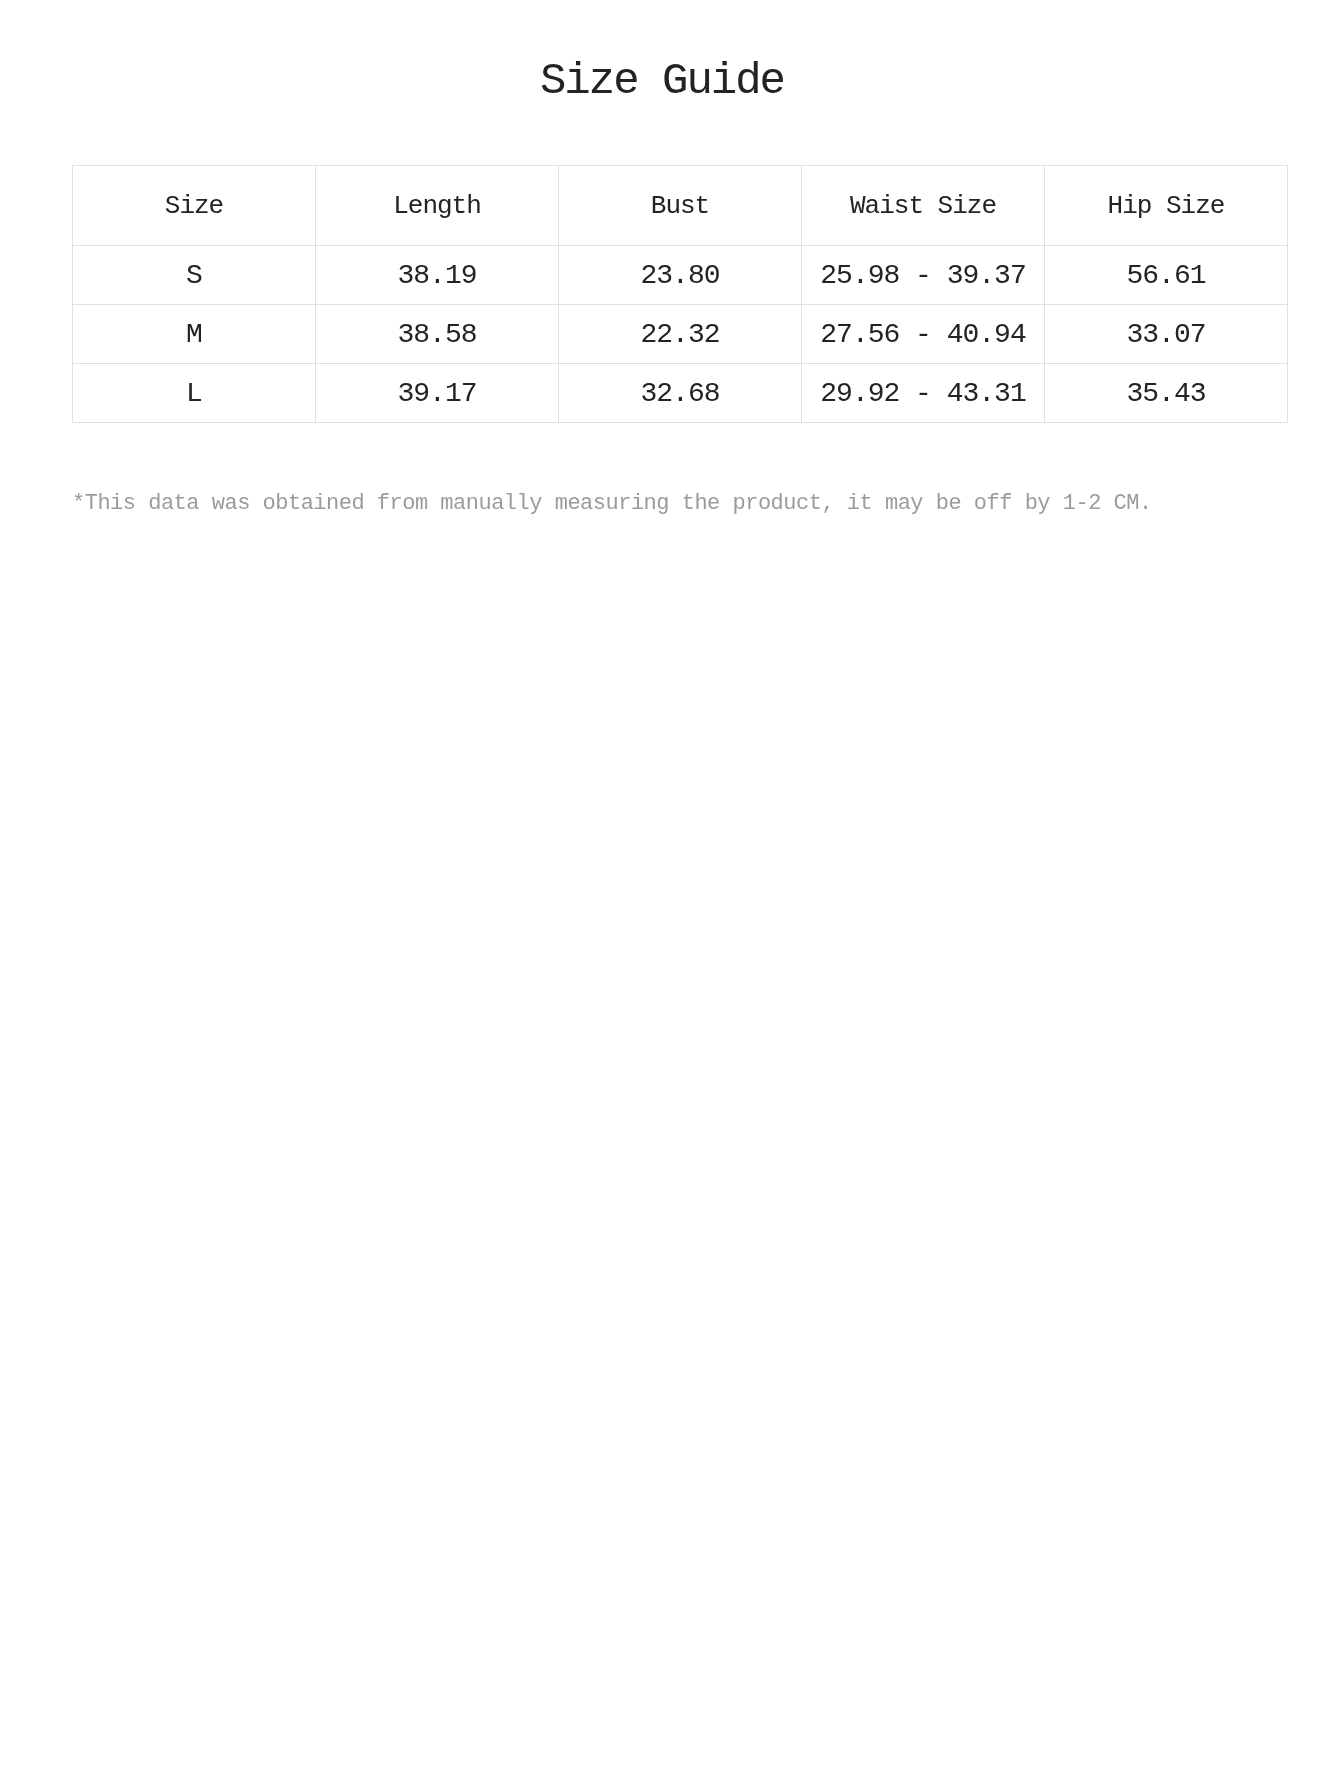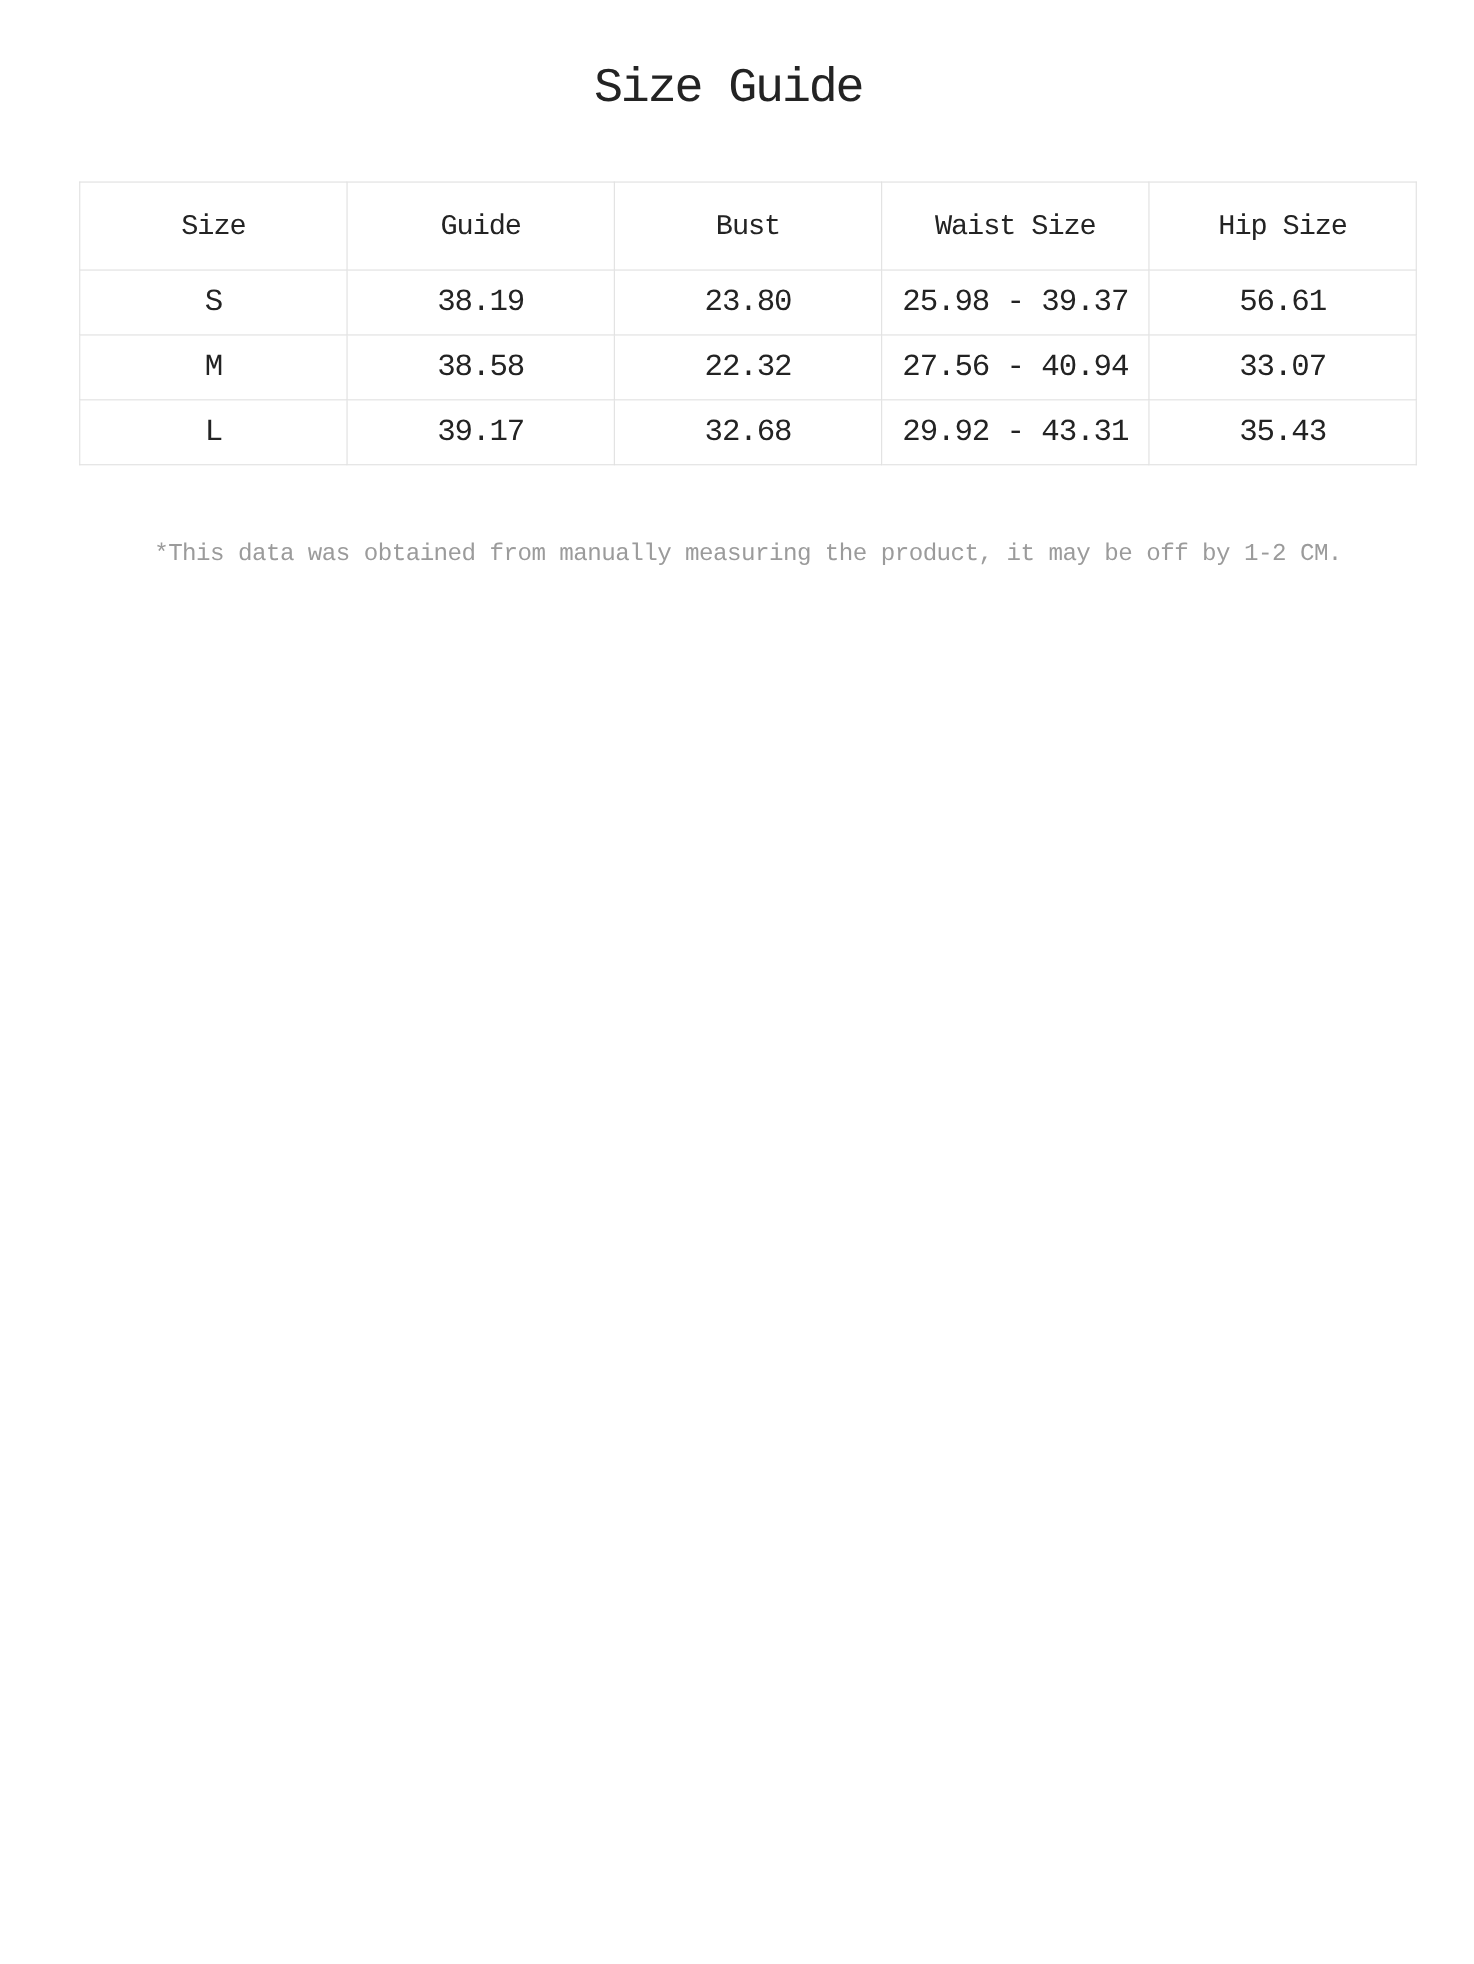--- a/index.html
+++ b/index.html
@@ -62,39 +62,38 @@
   }
   .size-chart tbody td {
     font-size: 28px;
   }
   .disclaimer {
     position: absolute;
     top: 489px;
     left: 72px;
     width: 1216px;
     margin: 0;
-    text-align: center;
     font-size: 22px;
     line-height: 30px;
     letter-spacing: -0.5px;
     color: var(--footnote, #9b9b9b);
   }
 </style>
 </head>
 <body>
 
 <div class="page">
 
   <h1 class="page-title">Size Guide</h1>
 
   <table class="size-chart">
     <thead>
       <tr>
         <th>Size</th>
-        <th>Guide</th>
+        <th>Length</th>
         <th>Bust</th>
         <th>Waist Size</th>
         <th>Hip Size</th>
       </tr>
     </thead>
     <tbody>
       <tr>
         <td>S</td>
         <td>38.19</td>
         <td>23.80</td>

